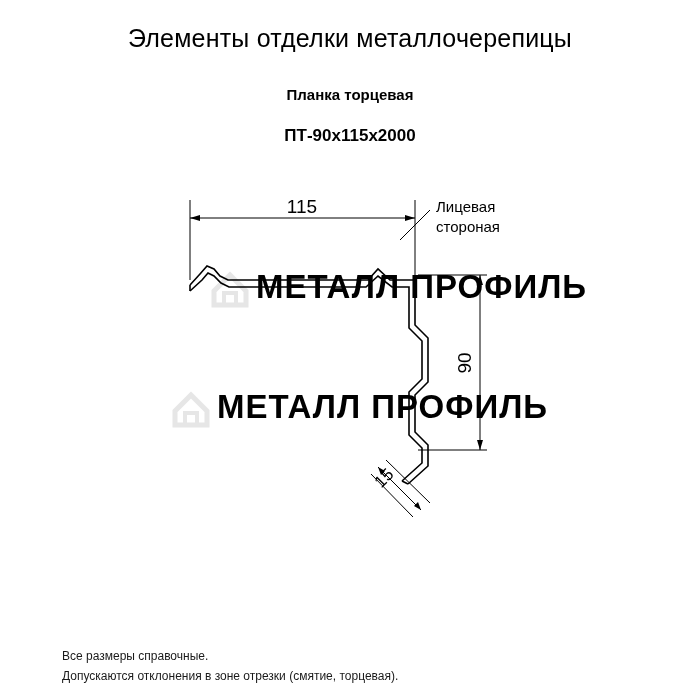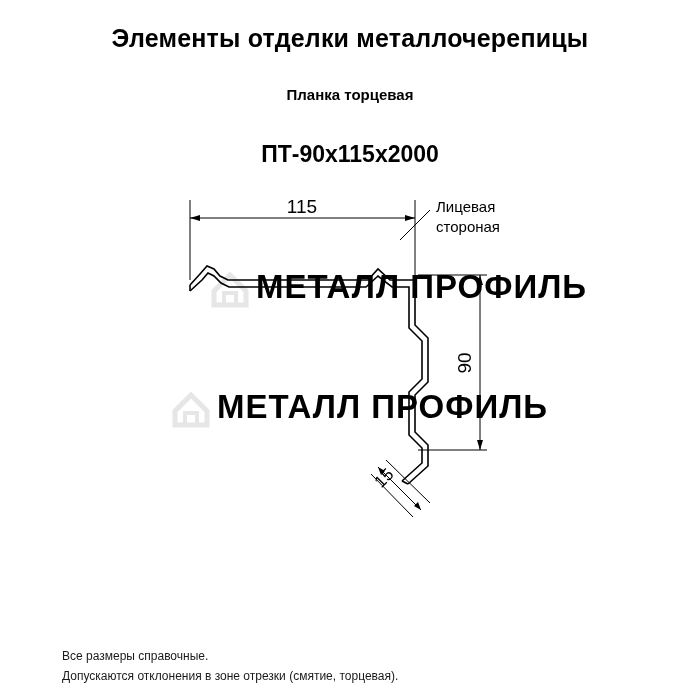--- a/index.html
+++ b/index.html
@@ -21,41 +21,40 @@
     width: 700px;
     height: 700px;
   }
   .title {
     position: absolute;
     top: 24px;
     left: 0;
     width: 700px;
     text-align: center;
     font-size: 25px;
-    font-weight: bold;
+    font-weight: normal;
     letter-spacing: 0.2px;
   }
   .subtitle {
     position: absolute;
     top: 86px;
     left: 0;
     width: 700px;
     text-align: center;
     font-size: 15px;
     font-weight: bold;
   }
   .code {
     position: absolute;
     top: 126px;
     left: 0;
     width: 700px;
     text-align: center;
-    font-size: 23px;
+    font-size: 17px;
     font-weight: bold;
-    margin-top: 15px;
   }
   .drawing {
     position: absolute;
     top: 170px;
     left: 0;
     width: 603px;
     height: 360px;
   }
   .watermark {
     position: absolute;

